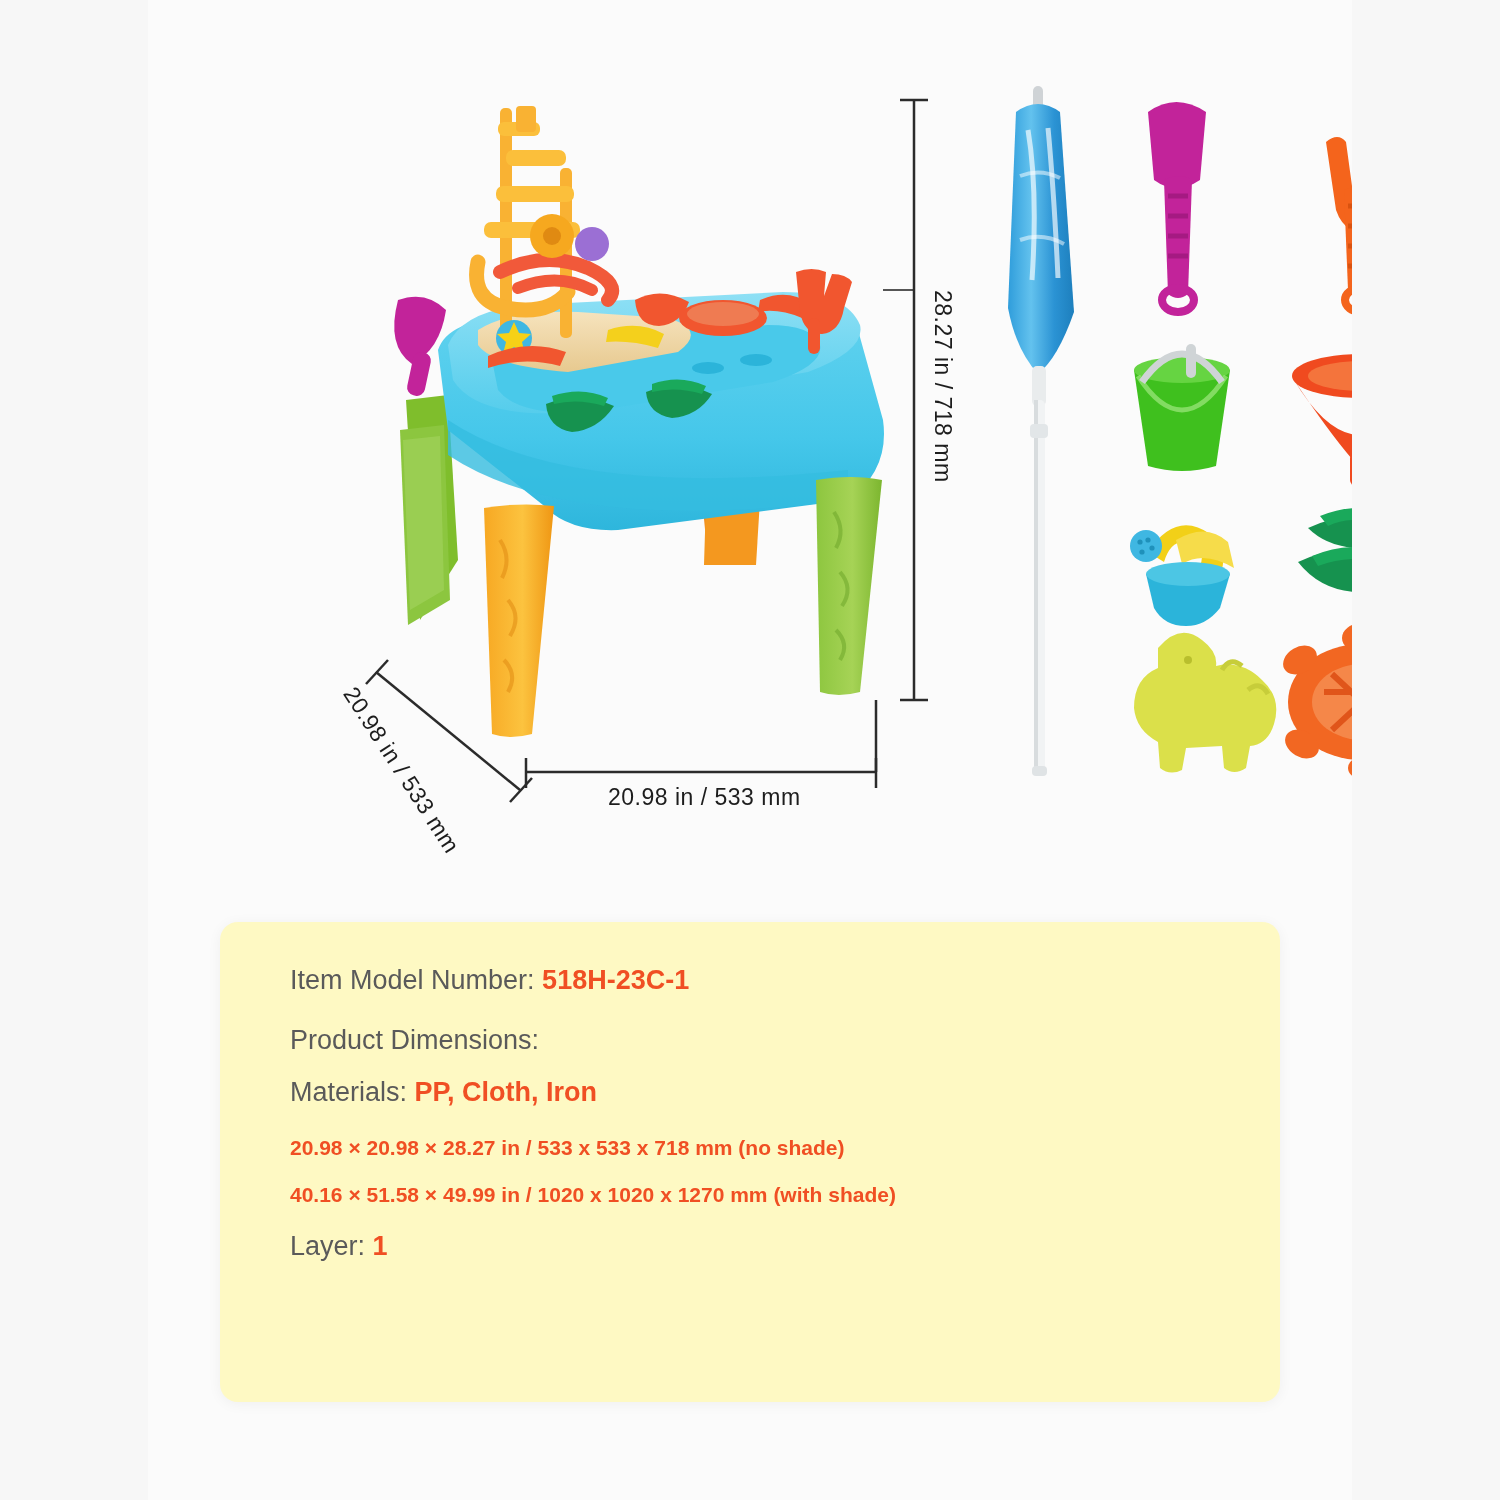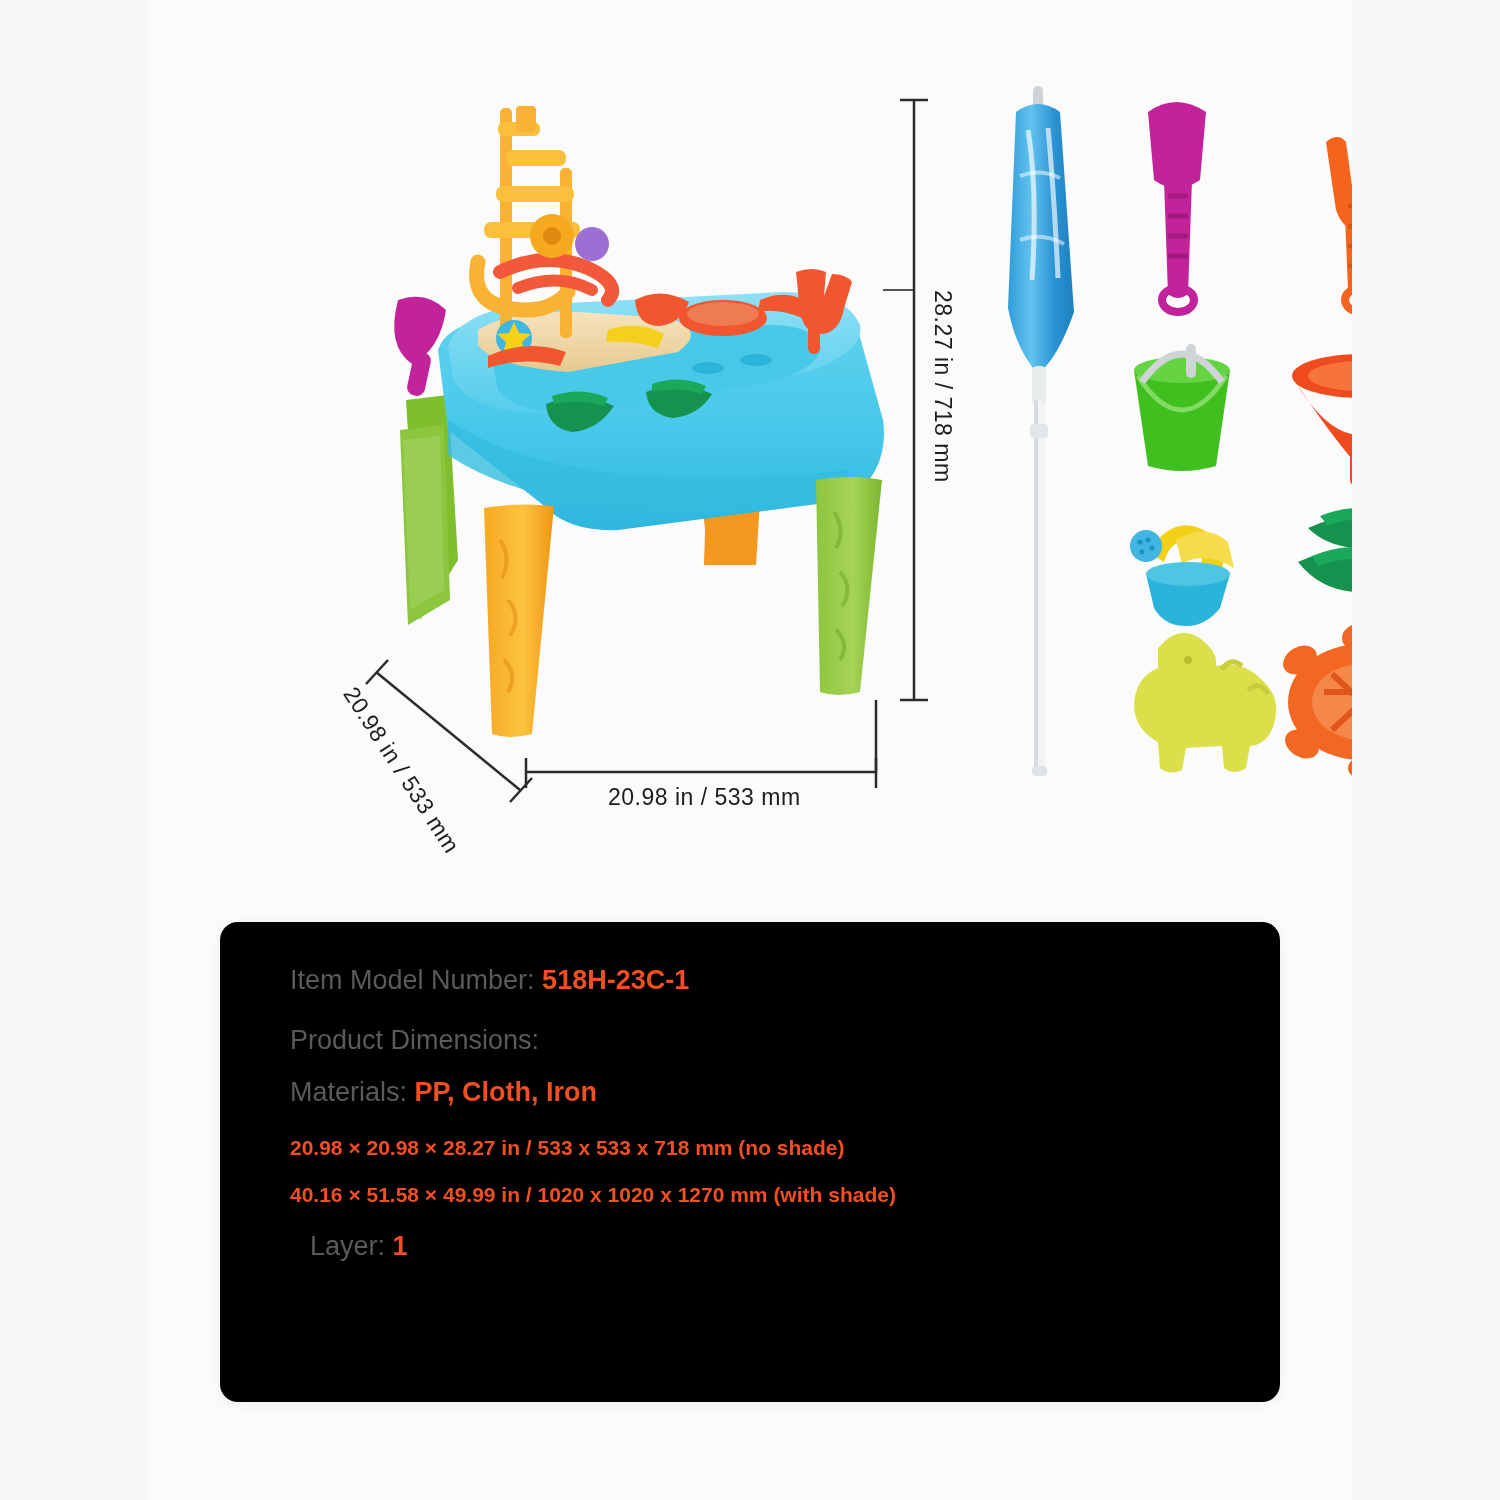--- a/index.html
+++ b/index.html
@@ -52,21 +52,21 @@
     transform-origin: left top;
   }
 
   
   .spec-card {
     position: absolute;
     left: 220px;
     top: 922px;
     width: 1060px;
     height: 480px;
-    background: #000000;
+    background: #fef9c3;
     border-radius: 18px;
     box-shadow: 0 2px 14px rgba(0,0,0,0.05);
   }
   .spec-inner {
     padding: 42px 70px;
   }
   .spec-row {
     font-size: 27px;
     color: #5a5a5a;
     margin-bottom: 26px;
@@ -313,20 +313,20 @@
 
       <div class="spec-row">
         <span class="spec-label">Materials:</span>
         <span class="val">PP, Cloth, Iron</span>
       </div>
 
       <div class="spec-dim-line">20.98 × 20.98 × 28.27 in / 533 x 533 x 718 mm (no shade)</div>
       <div class="spec-dim-line">40.16 × 51.58 × 49.99 in / 1020 x 1020 x 1270 mm (with shade)</div>
 
 
-      <div class="spec-row" style="margin-bottom:0;margin-left:20px;">
+      <div class="spec-row" style="margin-bottom:0;">
         <span class="spec-label">Layer:</span>
         <span class="val">1</span>
       </div>
 
     </div>
   </div>
 </div>
 
 </body></html>

